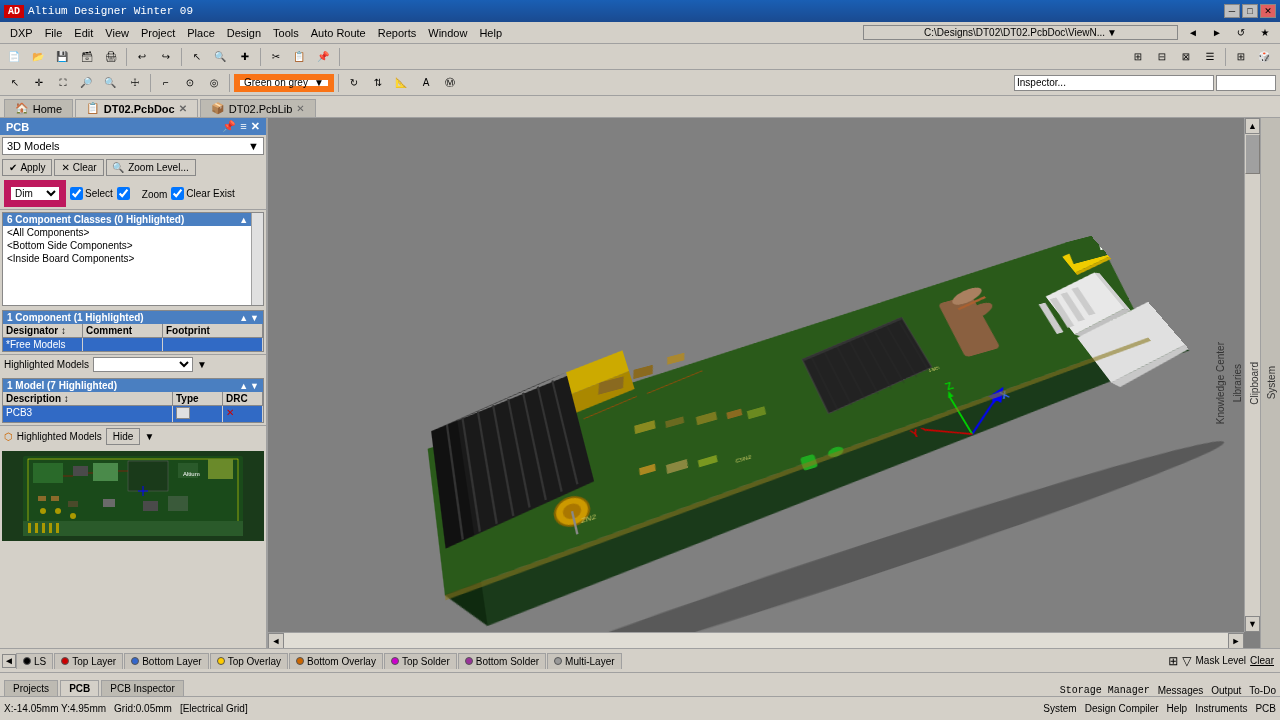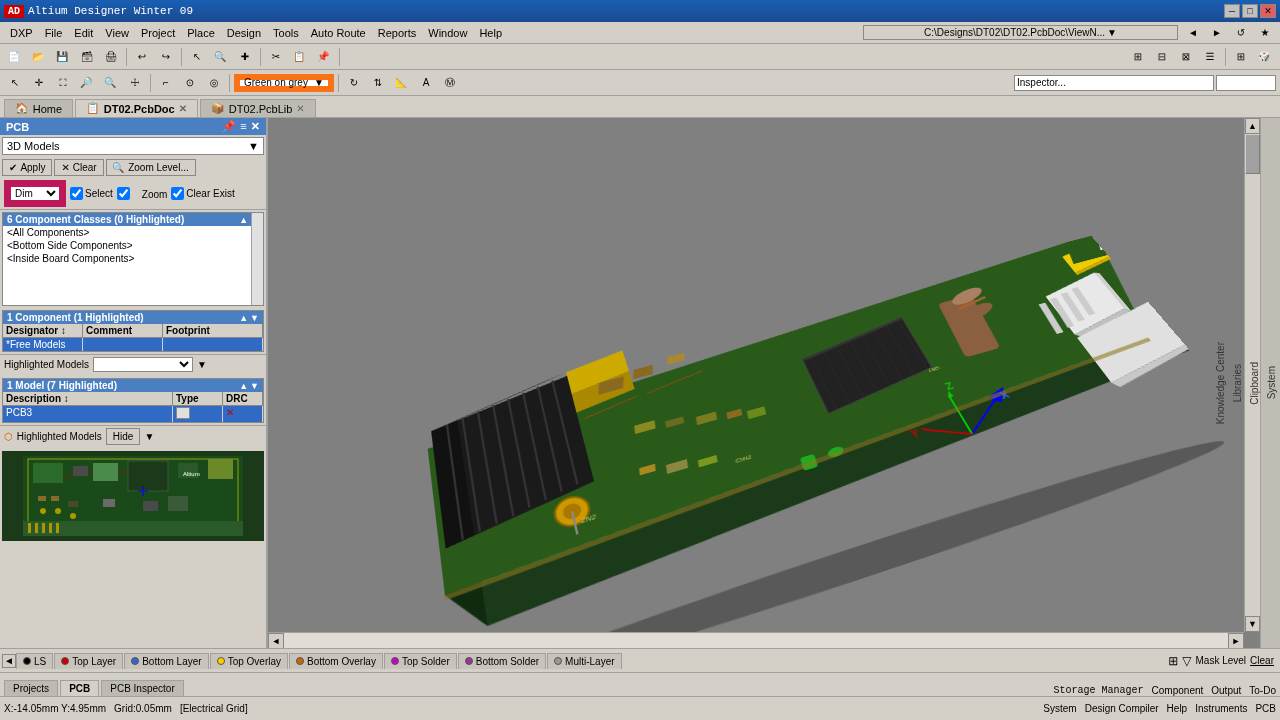--- a/index.html
+++ b/index.html
@@ -898,21 +898,21 @@
   </div>
 </div>
 
 <div id="bottom-tabs">
   <div class="bottom-tab">Projects</div>
   <div class="bottom-tab active">PCB</div>
   <div class="bottom-tab">PCB Inspector</div>
   <div style="flex:1;"></div>
   <div style="display:flex;align-items:center;gap:8px;font-size:10px;">
     <span style="cursor:pointer;font-family:Liberation Mono, monospace;">Storage Manager</span>
-    <span style="cursor:pointer;">Component</span>
+    <span style="cursor:pointer;">Messages</span>
     <span style="cursor:pointer;">Output</span>
     <span style="cursor:pointer;">To-Do</span>
   </div>
 </div>
 
 <div id="status-bar">
   <div class="status-left">
     <span>X:-14.05mm Y:4.95mm</span>
     <span>Grid:0.05mm</span>
     <span>[Electrical Grid]</span>

